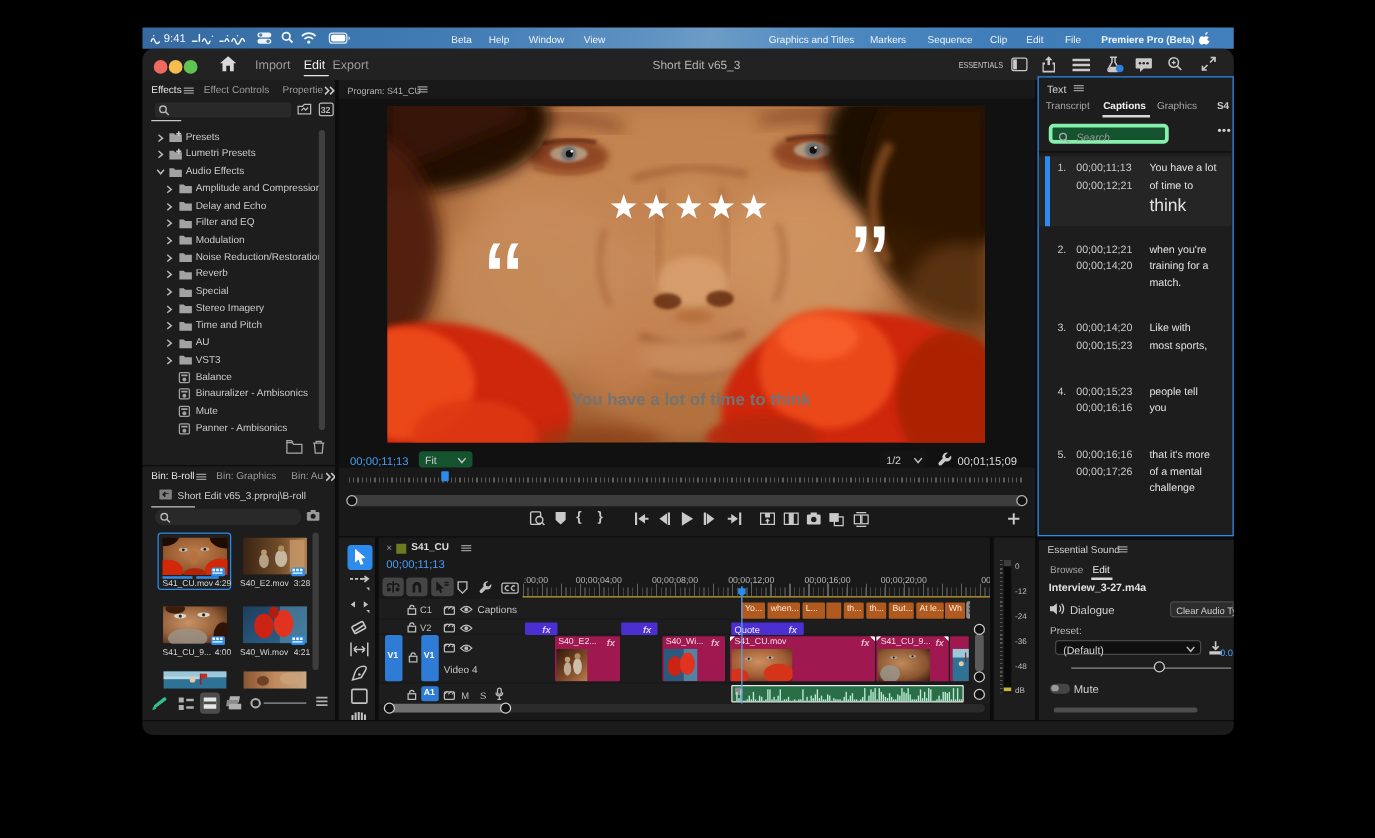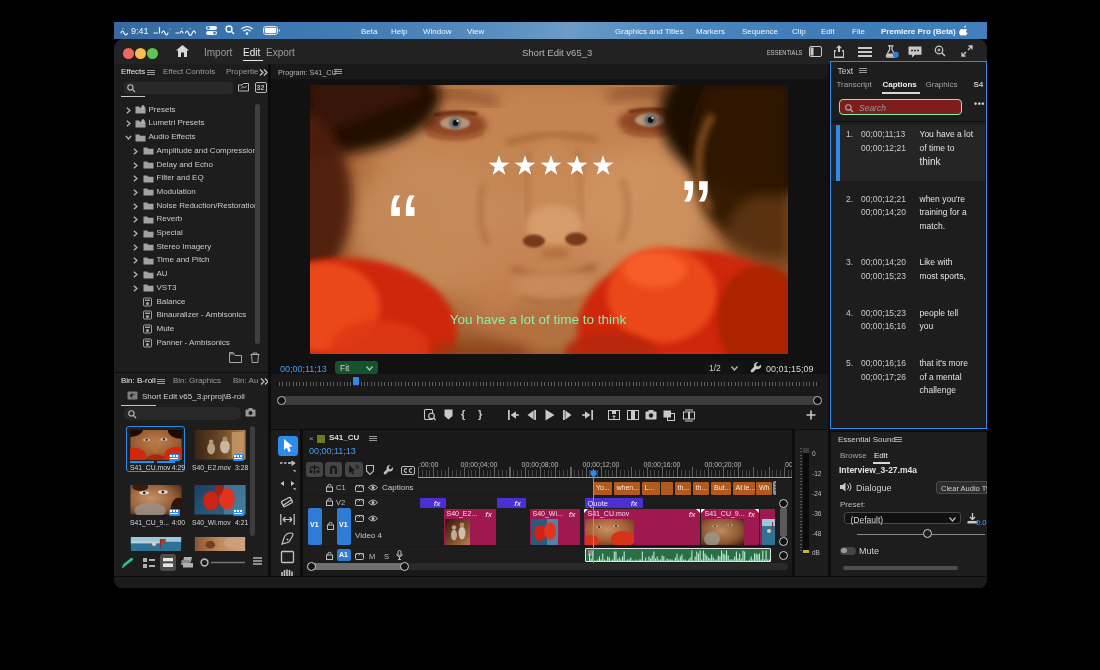--- a/index.html
+++ b/index.html
@@ -598,21 +598,21 @@
 
       <svg class="ico" style="left:177px;top:70.5px" width="128" height="22" viewBox="0 0 128 22">
           <polygon points="12.0,0.2 14.5,7.5 22.3,7.7 16.1,12.3 18.3,19.7 12.0,15.3 5.7,19.7 7.9,12.3 1.7,7.7 9.5,7.5" fill="#fff"></polygon>
           <polygon points="38.0,0.2 40.5,7.5 48.3,7.7 42.1,12.3 44.3,19.7 38.0,15.3 31.7,19.7 33.9,12.3 27.7,7.7 35.5,7.5" fill="#fff"></polygon>
           <polygon points="64.0,0.2 66.5,7.5 74.3,7.7 68.1,12.3 70.3,19.7 64.0,15.3 57.7,19.7 59.9,12.3 53.7,7.7 61.5,7.5" fill="#fff"></polygon>
           <polygon points="90.0,0.2 92.5,7.5 100.3,7.7 94.1,12.3 96.3,19.7 90.0,15.3 83.7,19.7 85.9,12.3 79.7,7.7 87.5,7.5" fill="#fff"></polygon>
           <polygon points="116.0,0.2 118.5,7.5 126.3,7.7 120.1,12.3 122.3,19.7 116.0,15.3 109.7,19.7 111.9,12.3 105.7,7.7 113.5,7.5" fill="#fff"></polygon>
         </svg>
         <span class="abs" style="left:78px;top:122px;color:#fff;font-size:90px;line-height:40px">“</span>
         <span class="abs" style="left:371px;top:108px;color:#fff;font-size:90px;line-height:40px">”</span>
-      <div class="abs" style="left:0;top:227px;width:456px;text-align:center;color:#86efac;font-size:13.5px;font-weight:400">You have a lot of time to think</div>
+      <div class="abs" style="left:15px;top:227px;width:456px;text-align:center;color:#737373;font-size:13.5px;font-weight:700">You have a lot of time to think</div>
     </div>
 
     <span class="t9" style="left:9px;top:300px;color:#4a9df5;font-size:9px">00;00;11;13</span>
     <div class="abs" style="left:64px;top:297px;width:43px;height:13px;background:#14532d;border-radius:3px">
       <span style="position:absolute;left:5px;top:2px;font-size:8.5px;color:#d0d0d0">Fit</span>
       <svg class="ico" style="left:31px;top:4.5px" width="7" height="5" viewBox="0 0 7 5">
           <path d="M0.5 0.5 L3.5 4 L6.5 0.5" fill="none" stroke="#c0c0c0" stroke-width="1.2"></path>
         </svg>
     </div>
     <div class="abs" style="left:433px;top:297px;width:38px;height:13px;background:#141414;border-radius:3px">
@@ -1126,39 +1126,39 @@
   <div class="panel" id="textpanel" style="left:830px;top:61px;width:157px;height:368px;border:1.5px solid #2d8ceb;background:#1d1d1d">
     <span class="t9" style="left:6.5px;top:3.5px;color:#d2d2d2;font-size:8.5px">Text</span>
     <svg class="ico" style="left:28px;top:6px" width="8" height="6" viewBox="0 0 8 6">
         <path d="M0 0.5 H8 M0 2.5 H8 M0 4.5 H8" stroke="#9a9a9a" stroke-width="1"></path>
       </svg>
     <span class="t8" style="left:5.5px;top:18px;color:#a6a6a6">Transcript</span>
     <span class="t8" style="left:51.5px;top:18px;color:#efefef;font-weight:bold">Captions</span>
     <div class="abs" style="left:51px;top:30px;width:38px;height:1.5px;background:#d8d8d8"></div>
     <span class="t8" style="left:94.5px;top:18px;color:#a6a6a6">Graphics</span>
     <span class="t8" style="left:142.5px;top:18px;color:#c9c9c9;font-weight:bold">S4</span>
-    <div class="abs" style="left:8px;top:37px;width:123px;height:16px;background:#7f1d1d;border:1px solid #86efac;border-radius:4px">
+    <div class="abs" style="left:8px;top:37px;width:96px;height:16px;background:#14532d;border:3px solid #86efac;border-radius:4px">
       <svg class="ico" style="left:5px;top:3.5px" width="9" height="9" viewBox="0 0 9 9">
           <circle cx="3.4" cy="3.4" r="2.7" fill="none" stroke="#a9a9a9" stroke-width="1.1"></circle>
           <path d="M5.5 5.5 L8 8" stroke="#a9a9a9" stroke-width="1.2"></path>
         </svg>
       <span style="position:absolute;left:19px;top:3px;font-size:8.5px;font-style:italic;color:#9a9a9a">Search</span>
     </div>
     <span class="t9" style="left:143px;top:37px;color:#d0d0d0;font-weight:bold;letter-spacing:.5px">•••</span>
     <div class="abs" style="left:0;top:59px;width:154px;height:1px;background:#0d0d0d"></div>
 
     <div id="caplist">
         <div class="abs" style="left:0;top:63px;width:154px;height:56px;background:#252525"></div>
         <div class="abs" style="left:5px;top:63px;width:3.5px;height:56px;background:#2d8ceb"></div>
         <span class="abs" style="left:14px;top:67px;width:8px;text-align:right;font-size:8.5px;color:#c9c9c9">1.</span>
         <span class="abs" style="left:30px;top:67.0px;font-size:8.5px;color:#c9c9c9;white-space:nowrap">00;00;11;13</span>
         <span class="abs" style="left:30px;top:80.7px;font-size:8.5px;color:#c9c9c9;white-space:nowrap">00;00;12;21</span>
         <span class="abs" style="left:88.5px;top:67.0px;font-size:8.5px;color:#e2e2e2;white-space:nowrap">You have a lot</span>
         <span class="abs" style="left:88.5px;top:80.7px;font-size:8.5px;color:#e2e2e2;white-space:nowrap">of time to</span>
-        <span class="abs" style="left:88.5px;top:94.4px;font-size:10px;color:#e2e2e2;white-space:nowrap">think</span>
+        <span class="abs" style="left:88.5px;top:94.4px;font-size:14px;color:#e2e2e2;white-space:nowrap">think</span>
         <span class="abs" style="left:14px;top:131.5px;width:8px;text-align:right;font-size:8.5px;color:#c9c9c9">2.</span>
         <span class="abs" style="left:30px;top:131.5px;font-size:8.5px;color:#c9c9c9;white-space:nowrap">00;00;12;21</span>
         <span class="abs" style="left:30px;top:145.2px;font-size:8.5px;color:#c9c9c9;white-space:nowrap">00;00;14;20</span>
         <span class="abs" style="left:88.5px;top:131.5px;font-size:8.5px;color:#e2e2e2;white-space:nowrap">when you're</span>
         <span class="abs" style="left:88.5px;top:145.2px;font-size:8.5px;color:#e2e2e2;white-space:nowrap">training for a</span>
         <span class="abs" style="left:88.5px;top:158.9px;font-size:8.5px;color:#e2e2e2;white-space:nowrap">match.</span>
         <span class="abs" style="left:14px;top:195px;width:8px;text-align:right;font-size:8.5px;color:#c9c9c9">3.</span>
         <span class="abs" style="left:30px;top:195.0px;font-size:8.5px;color:#c9c9c9;white-space:nowrap">00;00;14;20</span>
         <span class="abs" style="left:30px;top:208.7px;font-size:8.5px;color:#c9c9c9;white-space:nowrap">00;00;15;23</span>
         <span class="abs" style="left:88.5px;top:195.0px;font-size:8.5px;color:#e2e2e2;white-space:nowrap">Like with</span>

